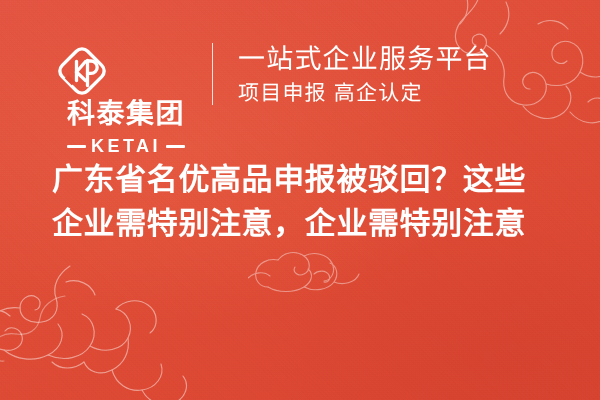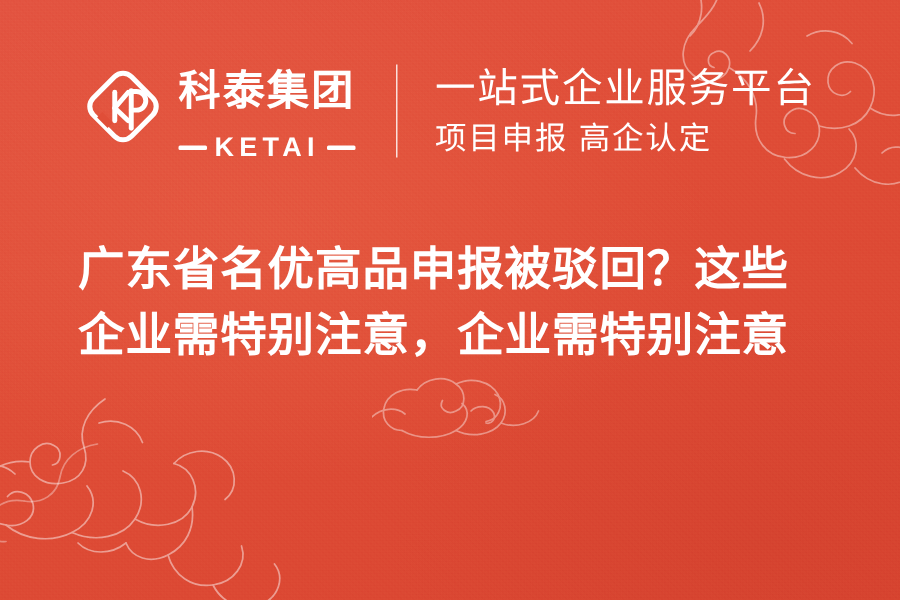--- a/index.html
+++ b/index.html
@@ -64,20 +64,21 @@
     height: 72px;
     display: flex;
     align-items: center;
   }
 
   #brand-logo {
     display: flex;
     align-items: flex-start;
     margin-left: 56px;
     height: 60px;
+    flex-direction: column;
   }
 
   #logo-mark {
     width: 52px;
     height: 52px;
     flex: 0 0 52px;
     margin-top: 1px;
   }
 
   #logo-wordmark {
@@ -94,21 +95,21 @@
     font-size: 28px;
     line-height: 30px;
     font-weight: 700;
     letter-spacing: 1.5px;
     white-space: nowrap;
   }
 
   #logo-en-row {
     display: flex;
     align-items: center;
-    margin-top: 13px;
+    margin-top: 8px;
     gap: 5px;
   }
   .logo-dash {
     height: 3px;
     background: #ffffff;
     flex: 1 1 auto;
     min-width: 9px;
     border-radius: 1px;
   }
   #logo-en {

